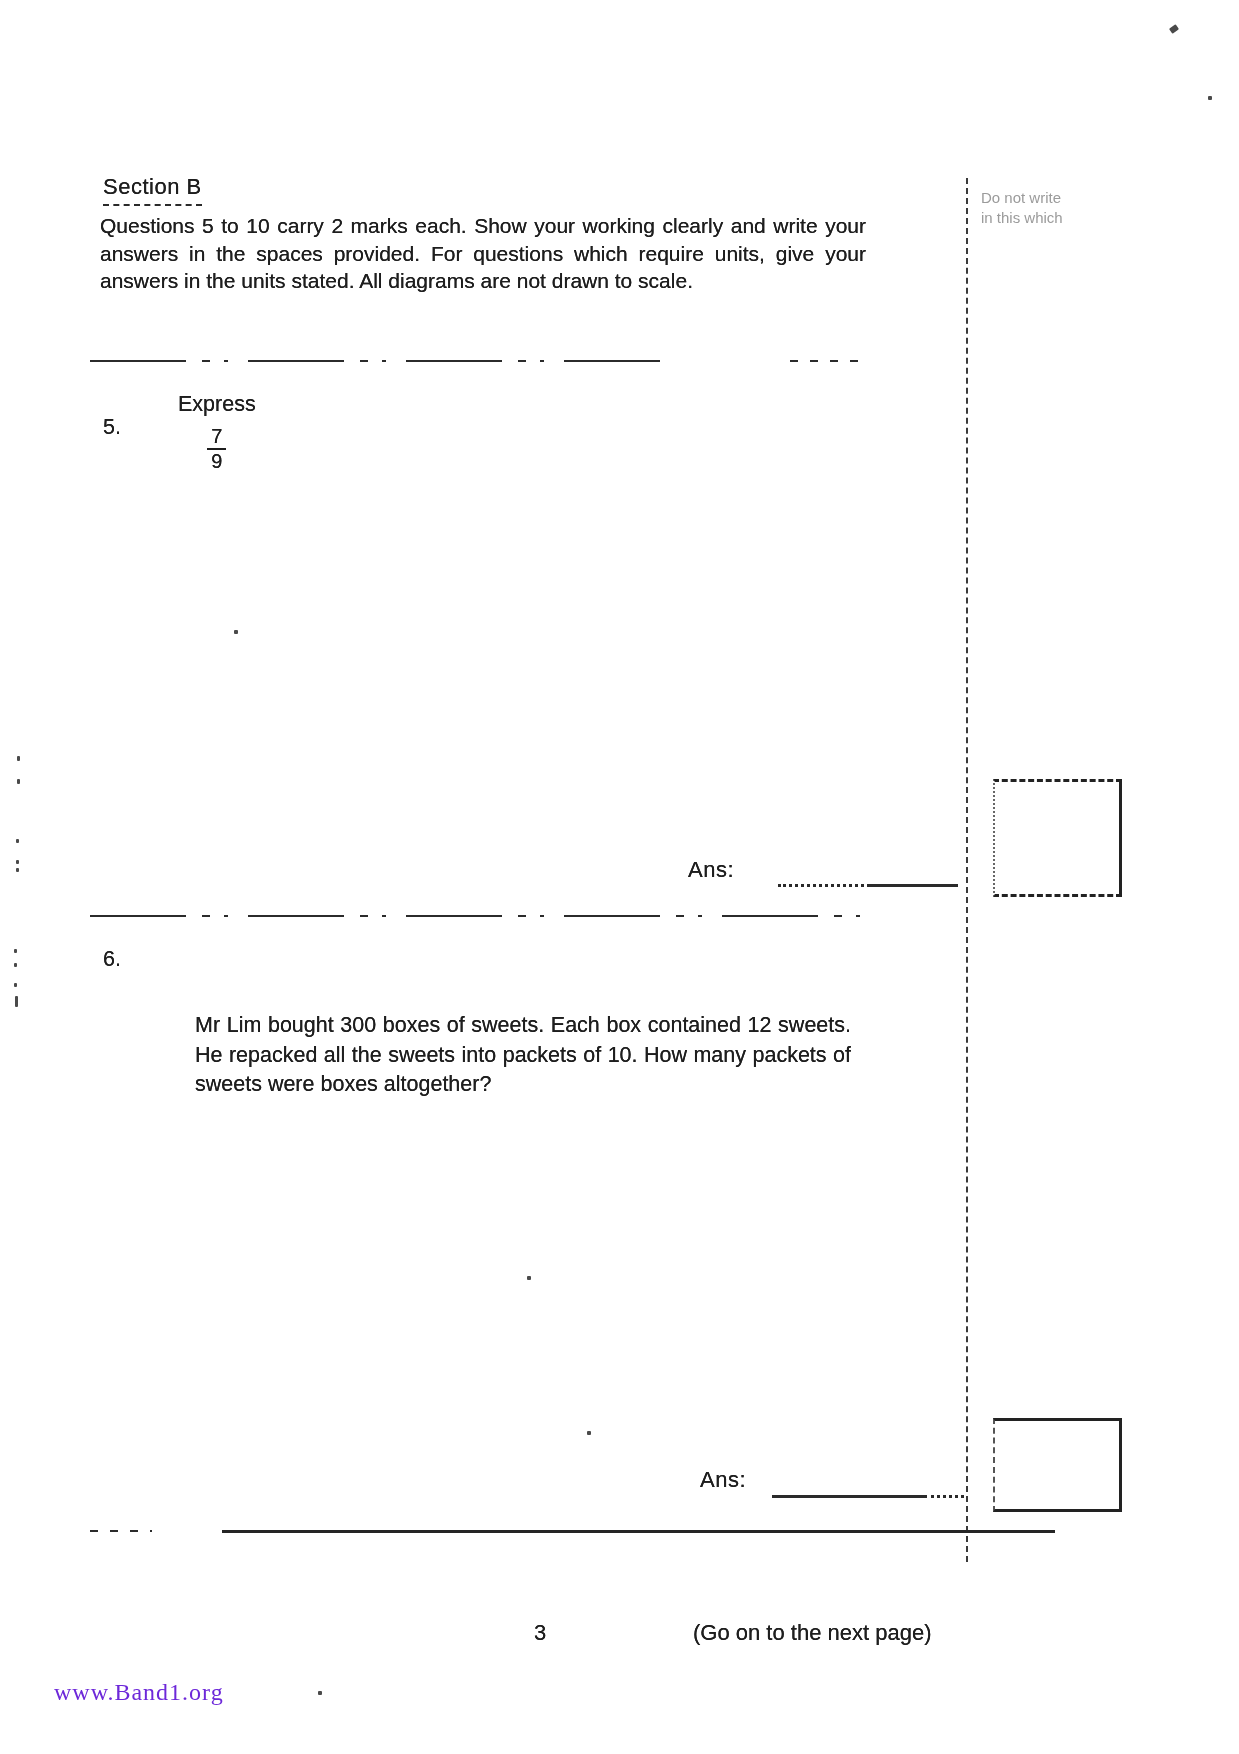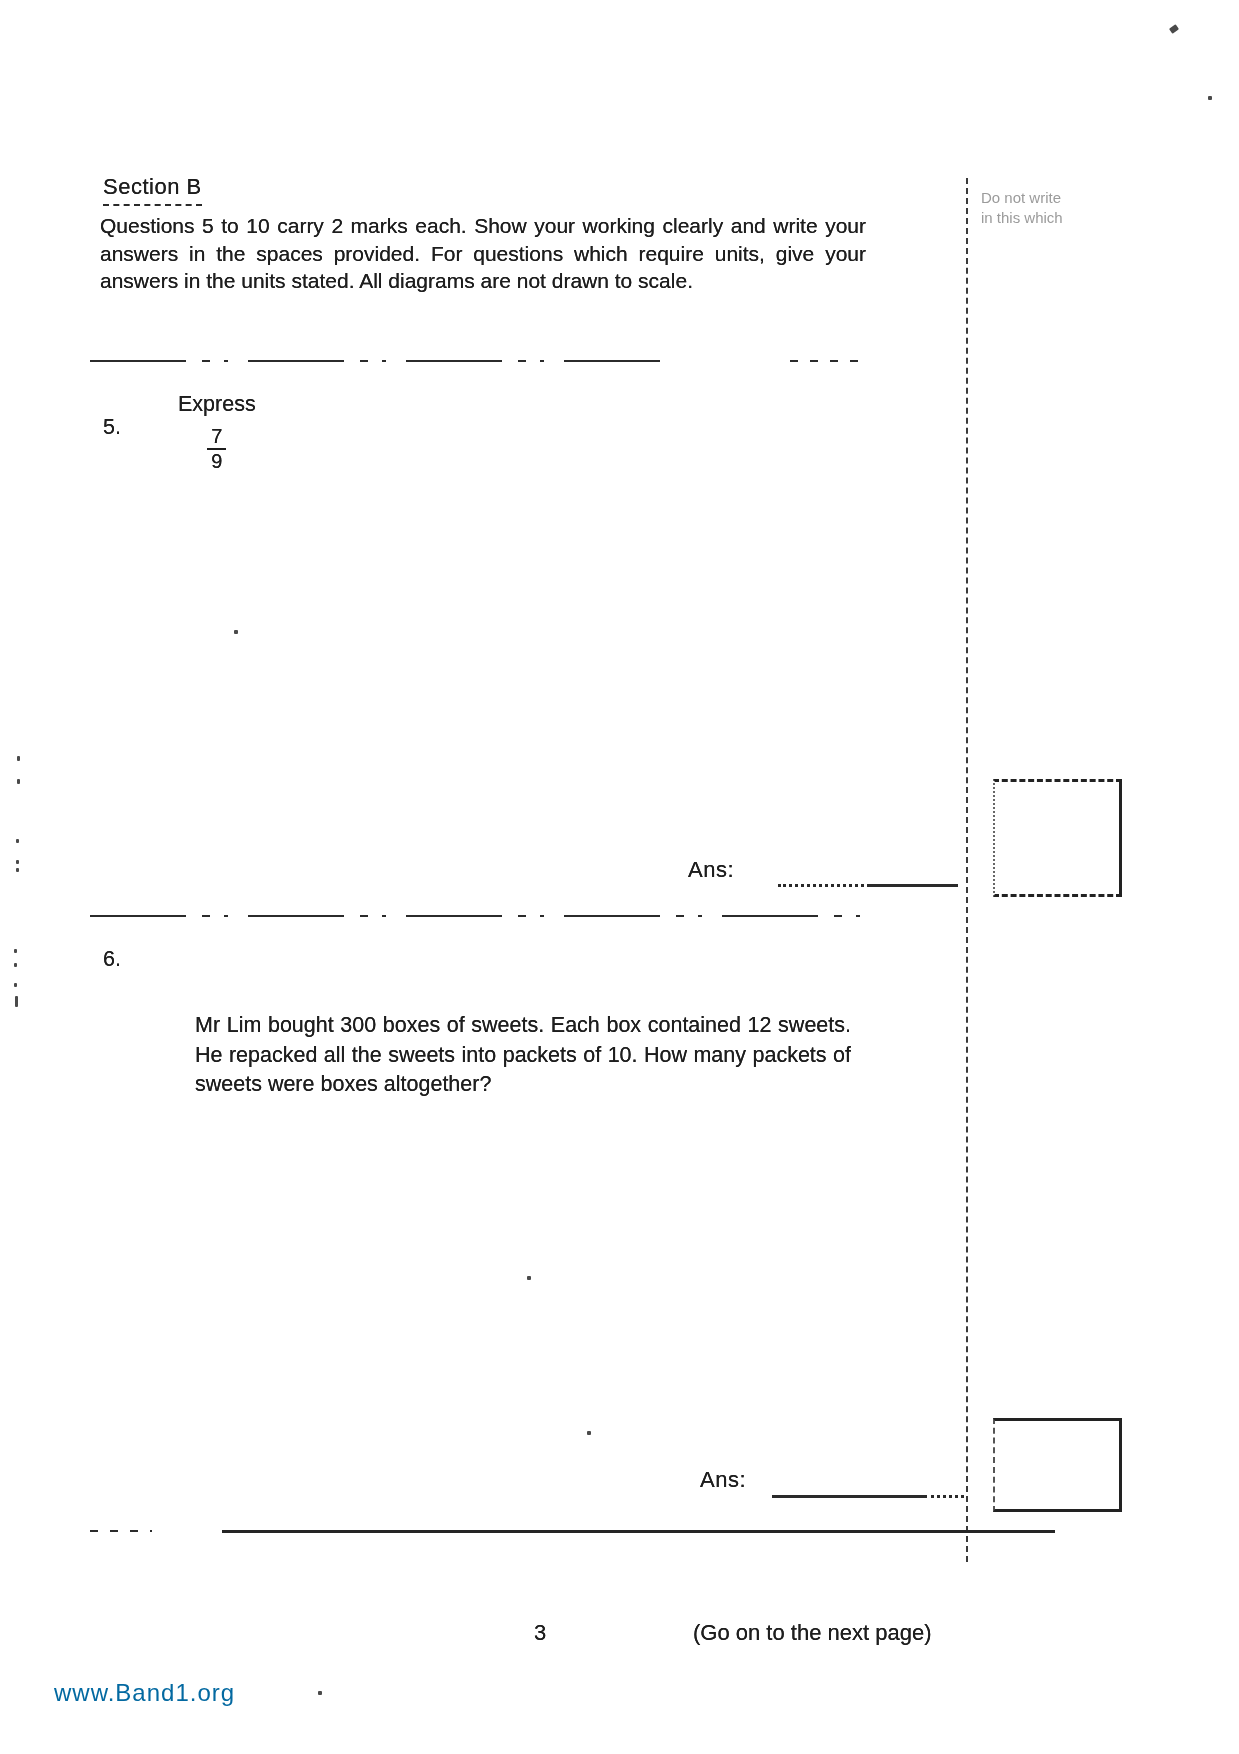--- a/index.html
+++ b/index.html
@@ -48,22 +48,22 @@
   .q6-text{left:195px;top:964px;width:656px;font-size:21.5px;line-height:29.5px;margin-top:47px;}
   .q6-text .just{text-align:justify;text-align-last:justify;}
 
   .ans-label{font-size:22px;letter-spacing:0.5px;}
   .ansline-dot{height:0;border-bottom:3px dotted #2a2a2a;}
   .ansline-solid{height:0;border-bottom:3px solid #2a2a2a;}
 
   
   .page-num{left:500px;top:1620px;width:80px;text-align:center;font-size:22px;}
   .next-page{left:693px;top:1620px;font-size:22px;}
-  .watermark{left:54px;top:1679px;font-family:Liberation Sans, sans-serif;
-    font-size:24px;color:#0369a1;text-shadow:none;letter-spacing:1px;}
+  .watermark{left:54px;top:1679px;font-family:Liberation Serif, serif;
+    font-size:24px;color:#6d28d9;text-shadow:none;letter-spacing:1px;}
 
   
   .speck{background:#4a4a4a;border-radius:1px;}
 </style>
 </head>
 <body>
 
 <div class="page">
 
   <div class="abs vrule"></div>

